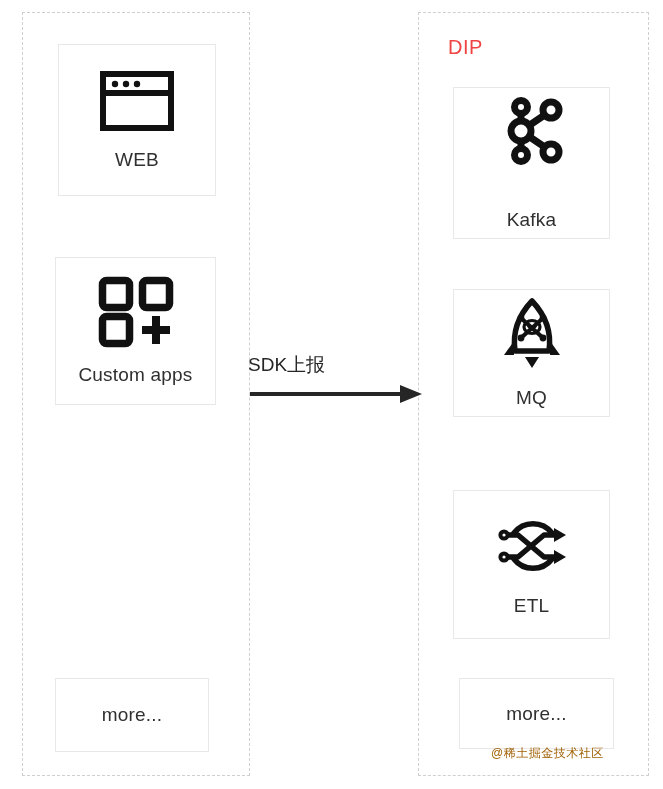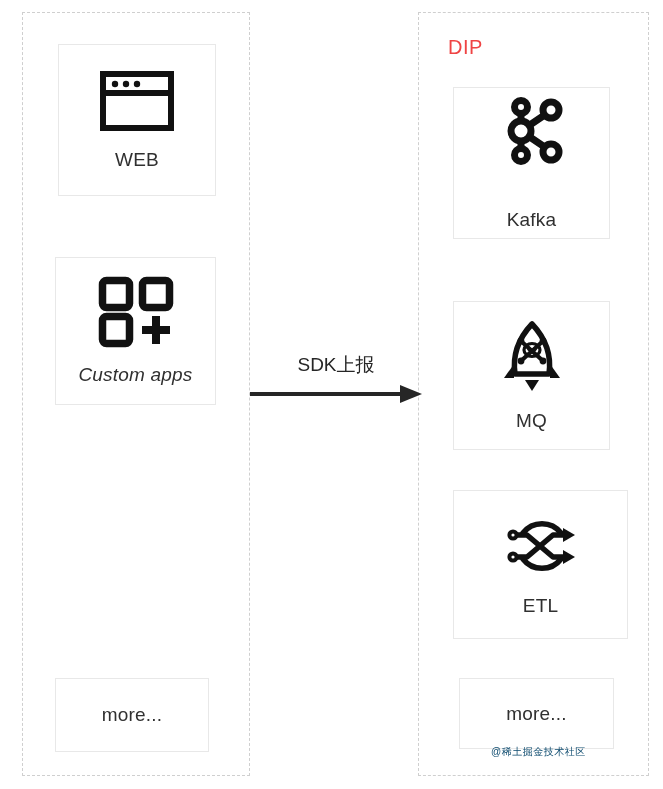--- a/index.html
+++ b/index.html
@@ -56,60 +56,59 @@
     font-size: 19px;
     color: #303030;
     letter-spacing: 0.2px;
     white-space: nowrap;
     text-align: center;
   }
   .node-icon + .node-label { margin-top: 16px; }
 
   
   .node-web        { left: 58px;  top: 44px;  width: 158px; height: 152px; }
-  .node-custom     { left: 55px;  top: 257px; width: 161px; height: 148px; font-style: italic; }
+  .node-custom     { left: 55px;  top: 257px; width: 161px; height: 148px; }
   .node-monitor    { left: 55px;  top: 470px; width: 161px; height: 155px; }
   .node-more-left  { left: 55px;  top: 678px; width: 154px; height: 74px; }
 
   
   .node-kafka      { left: 453px; top: 87px;  width: 157px; height: 152px; gap: 26px; }
-  .node-mq         { left: 453px; top: 301px; width: 157px; height: 149px; }
-  .node-etl        { left: 453px; top: 490px; width: 175px; height: 149px; }
+  .node-mq         { left: 453px; top: 289px; width: 157px; height: 128px; }
+  .node-etl        { left: 453px; top: 490px; width: 157px; height: 149px; }
   .node-more-right { left: 459px; top: 678px; width: 155px; height: 71px; }
 
   
   .flow {
     position: absolute;
     left: 248px;
     top: 352px;
     width: 176px;
     height: 60px;
   }
   .flow-label {
     position: absolute;
     left: 0;
     top: 0;
     width: 176px;
-    text-align: center;
     font-size: 19px;
     color: #262626;
     white-space: nowrap;
   }
   .flow-arrow {
     position: absolute;
     left: 0;
     top: 30px;
   }
 
   .watermark {
     position: absolute;
     left: 491px;
     top: 745px;
-    font-size: 10px;
-    color: #0c4a6e;
+    font-size: 12px;
+    color: #a16207;
     white-space: nowrap;
     letter-spacing: 0.5px;
   }
 </style>
 </head>
 <body>
 
 <div id="canvas">
 
   <div class="zone zone-left"></div>

